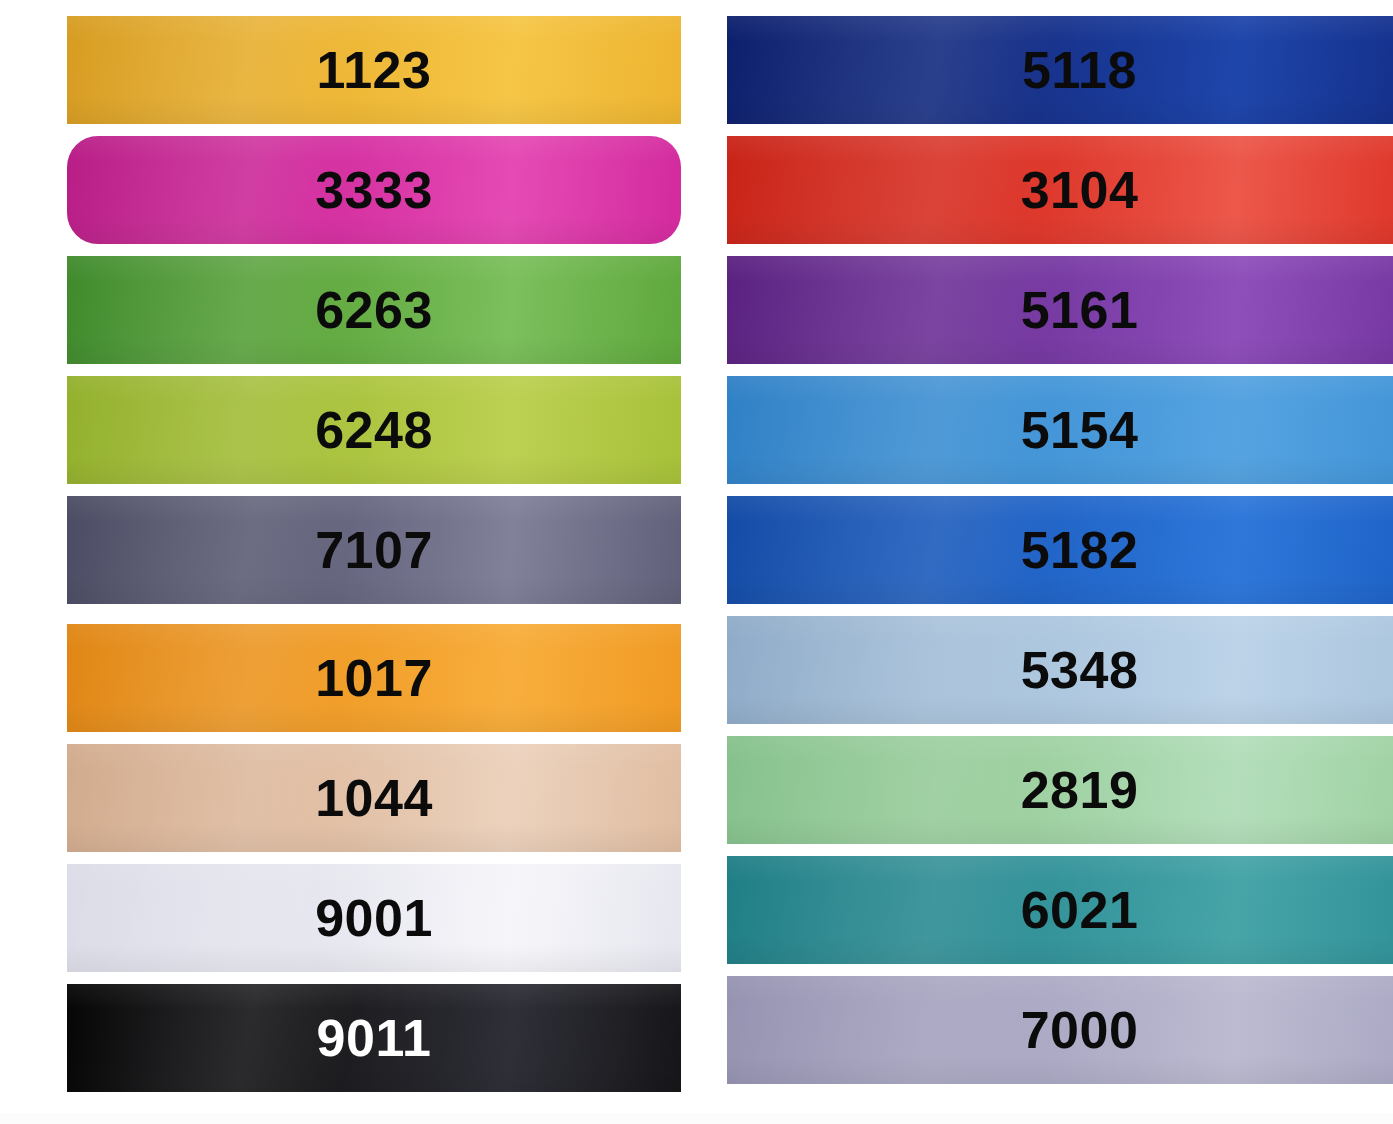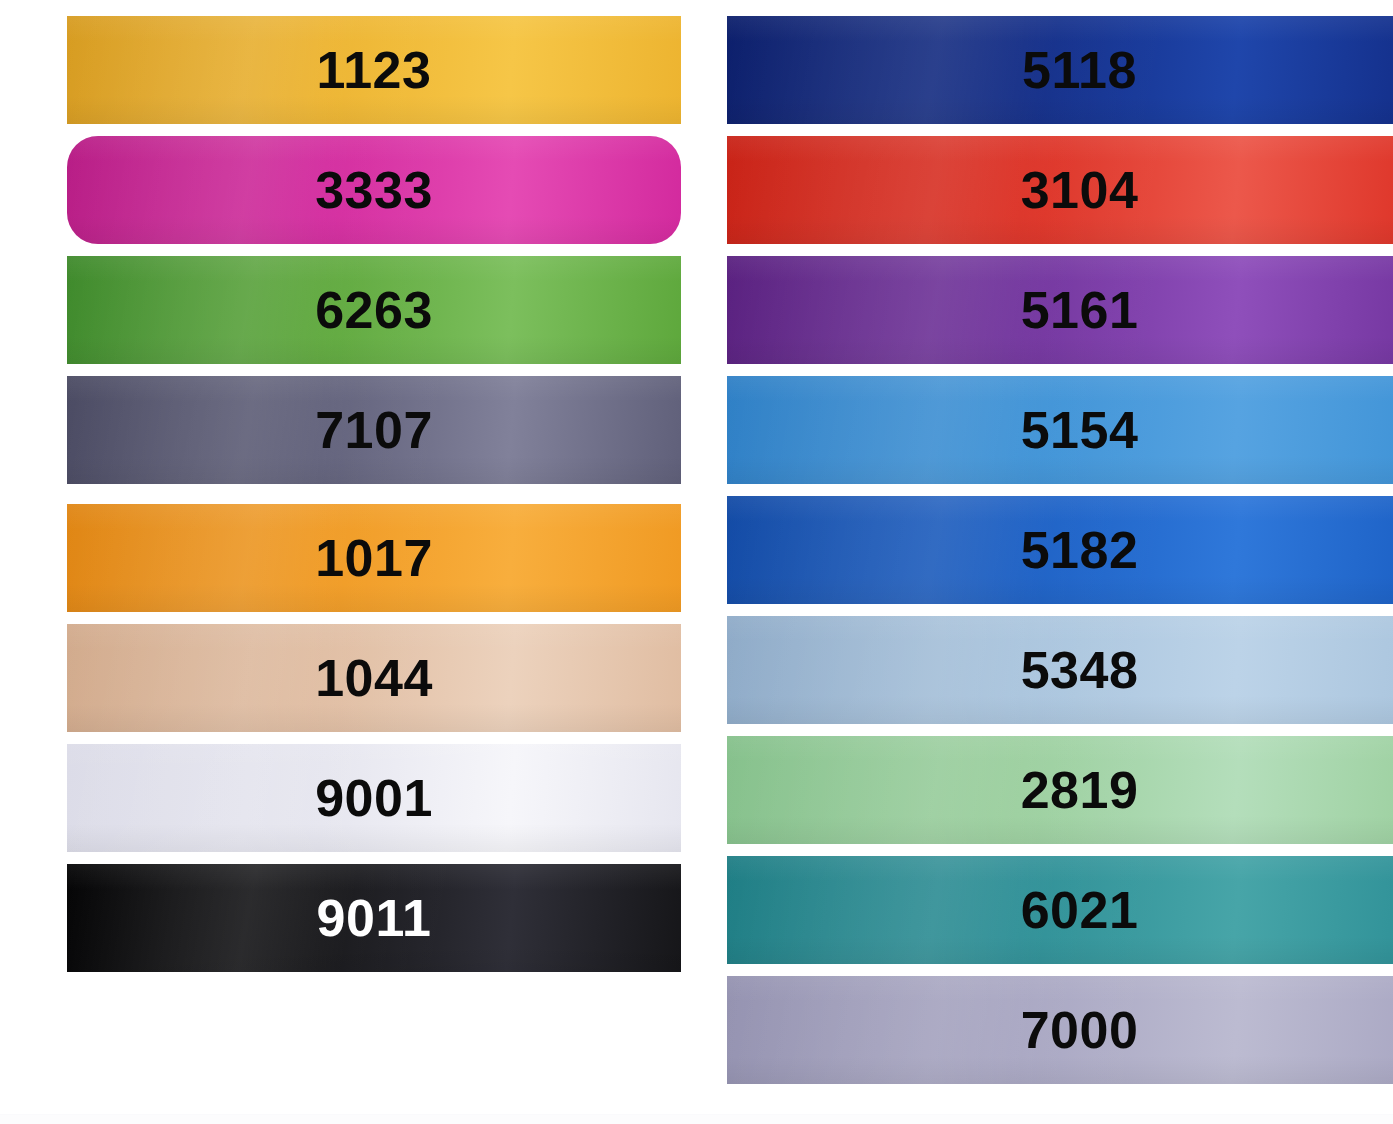--- a/index.html
+++ b/index.html
@@ -96,20 +96,23 @@
   <div class="swatch-column left-col">
       <div class="swatch" style="background: linear-gradient(95deg, rgb(215, 156, 33) 0%, rgb(237, 180, 48) 42%, rgb(246, 198, 71) 72%, rgb(237, 180, 48) 100%);">
         <span class="swatch-label">1123</span>
       </div>
       <div class="swatch" style="background: linear-gradient(95deg, rgb(184, 29, 134) 0%, rgb(211, 42, 158) 42%, rgb(229, 75, 180) 72%, rgb(211, 42, 158) 100%); border-radius: 31px;">
         <span class="swatch-label">3333</span>
       </div>
       <div class="swatch" style="background: linear-gradient(95deg, rgb(63, 138, 44) 0%, rgb(94, 168, 60) 42%, rgb(124, 191, 93) 72%, rgb(94, 168, 60) 100%);">
         <span class="swatch-label">6263</span>
       </div>
+      <div class="swatch" style="background: linear-gradient(95deg, rgb(147, 176, 44) 0%, rgb(167, 193, 57) 42%, rgb(188, 208, 82) 72%, rgb(167, 193, 57) 100%);">
+        <span class="swatch-label">6248</span>
+      </div>
       <div class="swatch" style="background: linear-gradient(95deg, rgb(75, 75, 99) 0%, rgb(96, 96, 122) 42%, rgb(129, 129, 154) 72%, rgb(96, 96, 122) 100%);">
         <span class="swatch-label">7107</span>
       </div>
       <div class="swatch" style="background: linear-gradient(95deg, rgb(224, 134, 20) 0%, rgb(240, 154, 35) 42%, rgb(248, 174, 61) 72%, rgb(240, 154, 35) 100%); margin-top: 20px;">
         <span class="swatch-label">1017</span>
       </div>
       <div class="swatch" style="background: linear-gradient(95deg, rgb(210, 171, 141) 0%, rgb(224, 189, 162) 42%, rgb(236, 210, 189) 72%, rgb(224, 189, 162) 100%);">
         <span class="swatch-label">1044</span>
       </div>
       <div class="swatch" style="background: linear-gradient(95deg, rgb(220, 220, 232) 0%, rgb(230, 230, 239) 42%, rgb(246, 246, 250) 72%, rgb(230, 230, 239) 100%);">

